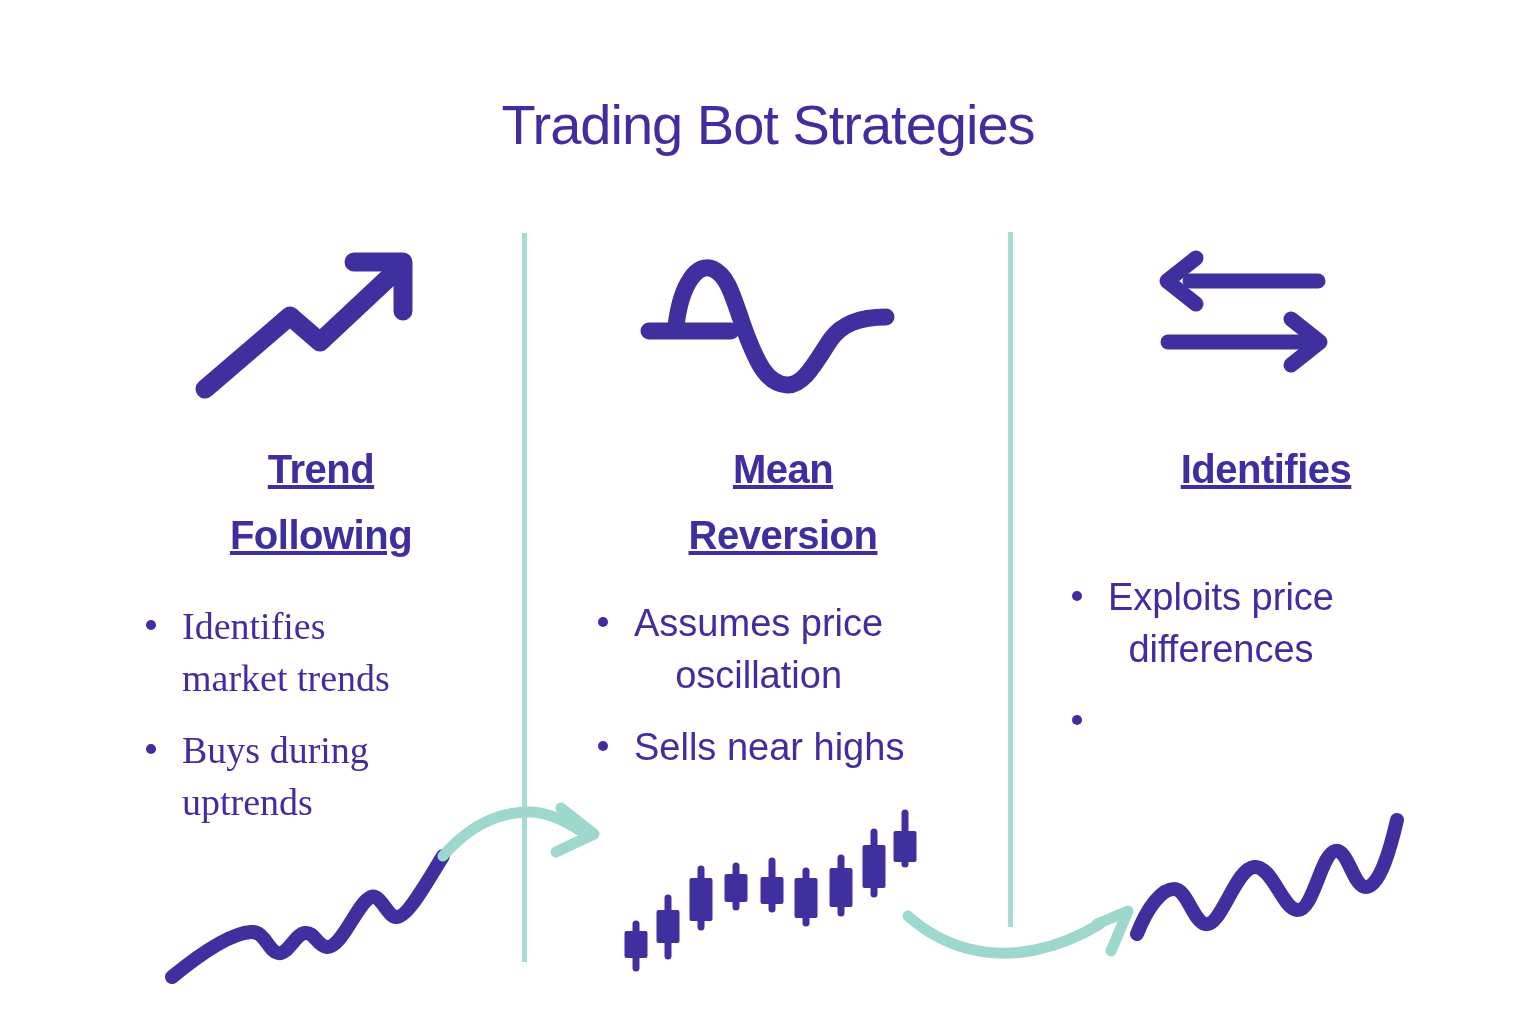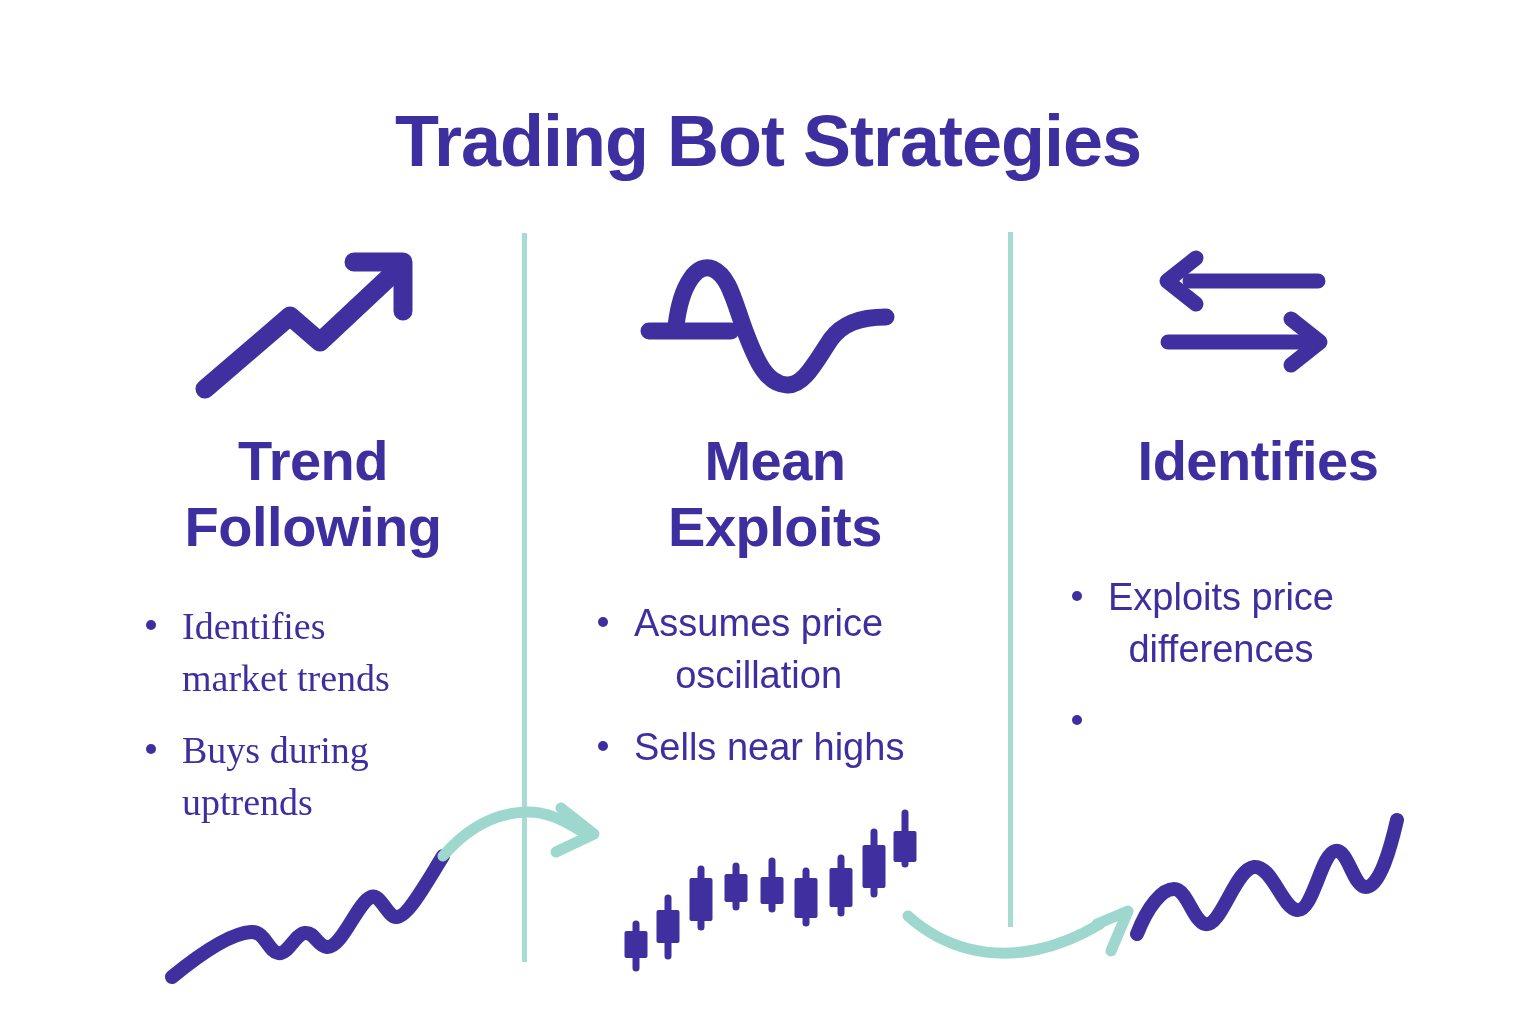--- a/index.html
+++ b/index.html
@@ -17,45 +17,46 @@
     height: 1024px;
     margin: 0 auto;
     background: var(--background);
     overflow: hidden;
     font-family: "Liberation Sans", sans-serif;
     color: var(--ink);
   }
   .title {
     position: absolute;
     left: 0; right: 0; top: 84px;
-    margin: 16px;
+    margin: 8px;
     text-align: center;
-    font-size: 72px;
-    font-weight: 700;
+    font-size: 56px;
+    font-weight: 400;
     letter-spacing: -1px;
     color: var(--ink);
   }
   .art {
     position: absolute;
     left: 0; top: 0;
     width: 1536px; height: 1024px;
     display: block;
   }
   .heading {
     position: absolute;
     width: 400px;
     top: 420px;
-    margin: 8px;
+    margin: 16px;
     text-align: center;
-    font-size: 56px;
+    font-size: 40px;
     line-height: 66px;
     font-weight: 700;
     letter-spacing: -0.5px;
     white-space: pre-line;
     color: var(--ink);
+    text-decoration: underline;
   }
   .heading.c1 { left: 105px; }
   .heading.c2 { left: 567px; }
   .heading.c3 { left: 1050px; }
   .bullets {
     position: absolute;
     margin: 0; padding: 0;
     list-style: none;
     font-size: 38px;
     line-height: 52px;
@@ -160,21 +161,21 @@
 market trends</span>
     </li>
     <li>
       <span class="dot"></span>
       <span class="bullet-text">Buys during
 uptrends</span>
     </li>
   </ul>
 
   <h2 class="heading c2">Mean
-Exploits</h2>
+Reversion</h2>
   <ul class="bullets c2">
     <li>
       <span class="dot"></span>
       <span class="bullet-text">Assumes price
 oscillation</span>
     </li>
     <li>
       <span class="dot"></span>
       <span class="bullet-text">Sells near highs</span>
     </li>

